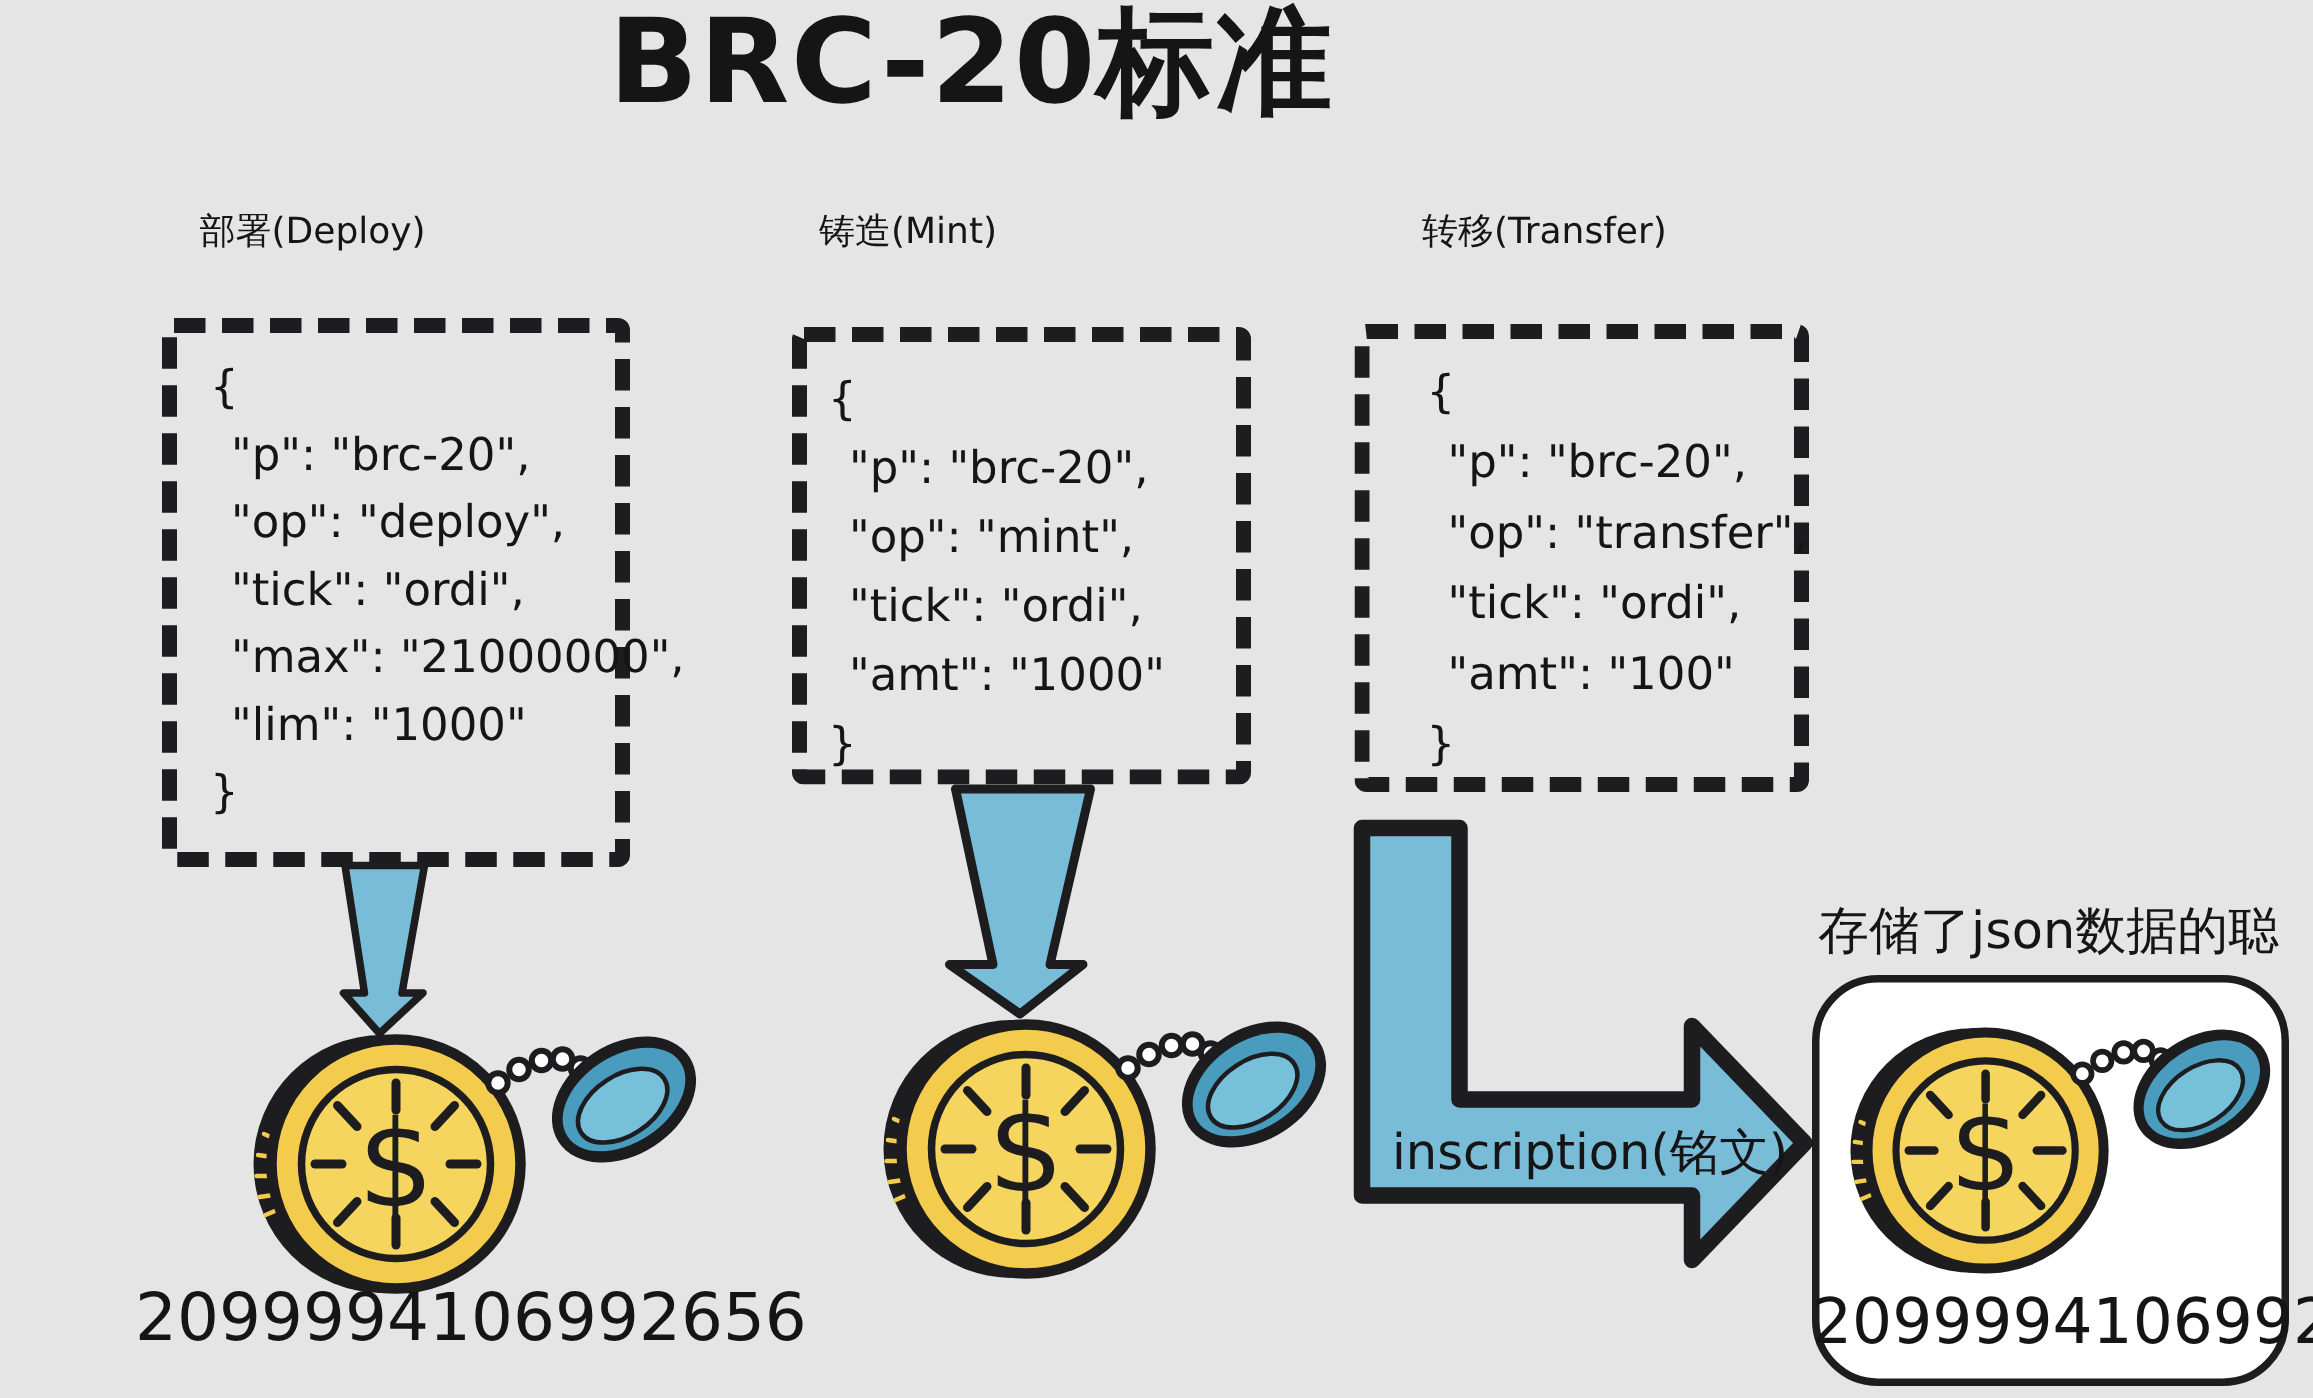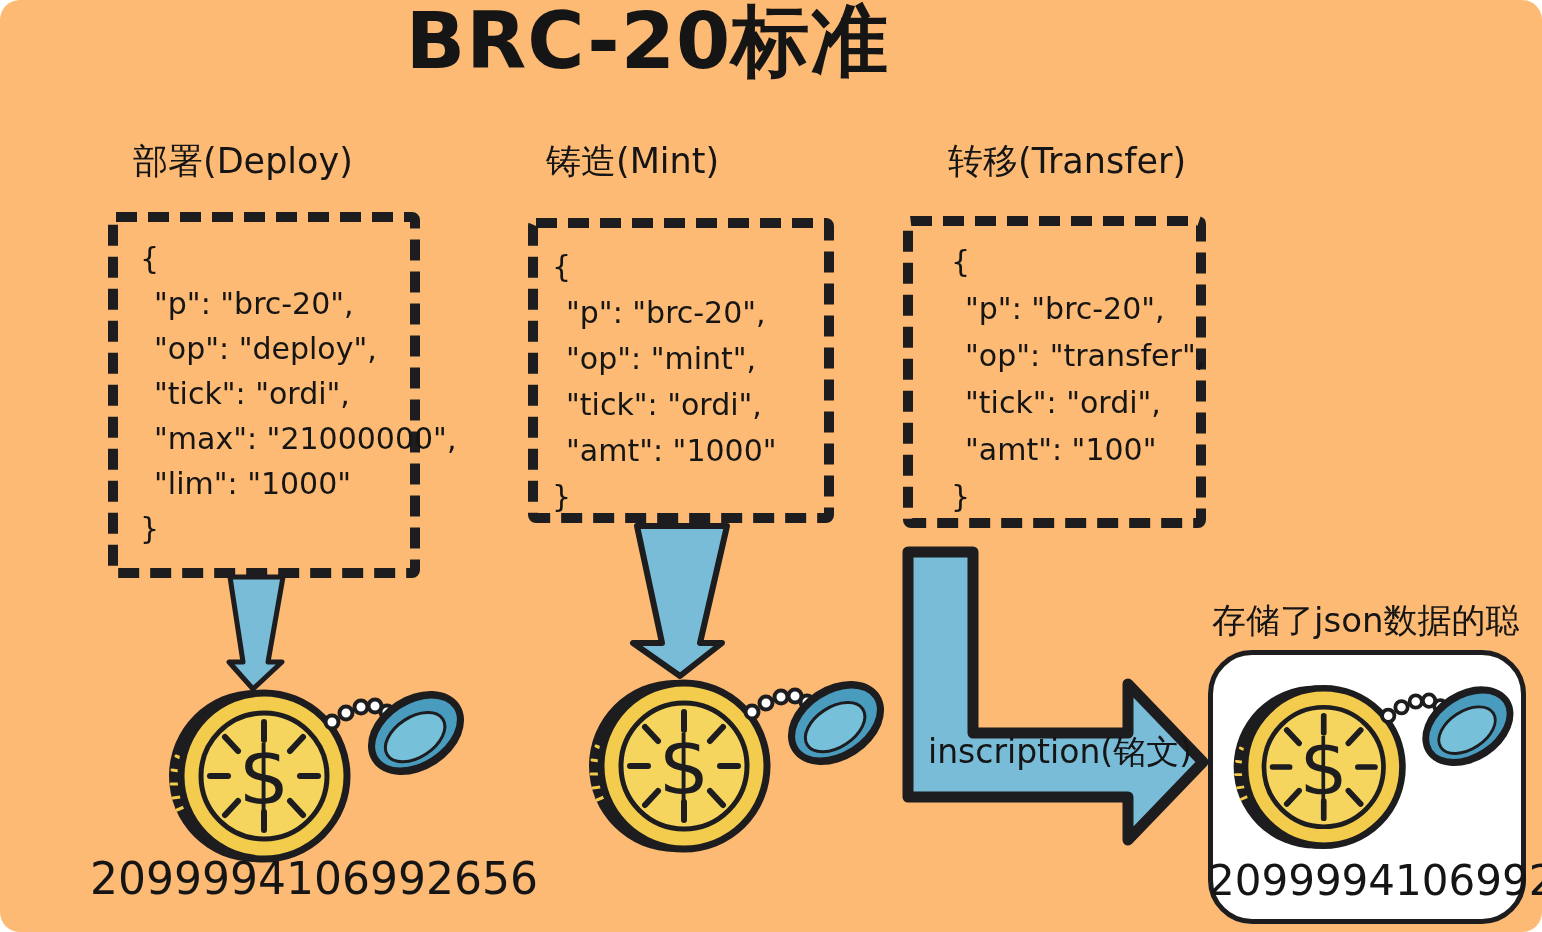--- a/index.html
+++ b/index.html
@@ -1,24 +1,24 @@
 <!DOCTYPE html>
 <html style="--text: #151515; --outline: #1d1d1f; --arrow-blue: #79bcd7; --coin-gold: #f3cb4d; --coin-gold-light: #f6d55f; --lid-blue: #4a9cbe; --lid-blue-light: #76c0da;"><head>
 <meta charset="utf-8">
 <style>
   html,body{margin:0;padding:0;background:#ffffff;}
   #canvas{
-    position:relative;width:1542px;height:932px;background:#fdba74;overflow:hidden;
-    font-family:"DejaVu Sans","Liberation Sans",sans-serif;color:var(--text,#151515);border-radius:20px;
+    position:relative;width:1542px;height:932px;background:#e5e5e5;overflow:hidden;
+    font-family:"DejaVu Sans","Liberation Sans",sans-serif;color:var(--text,#151515);
   }
   .title{
     position:absolute;left:0;top:-10px;width:1295px;margin:0;text-align:center;
     font-size:78px;font-weight:600;letter-spacing:1px;
   }
-  .col-label{position:absolute;font-size:35px;white-space:nowrap;line-height:1.2;}
+  .col-label{position:absolute;font-size:24px;white-space:nowrap;line-height:1.2;}
   .codebox{position:absolute;}
   .dashrect{position:absolute;left:0;top:0;}
   .code{position:relative;font-size:30px;white-space:nowrap;}
   .cl{height:var(--lh);}
   .cl.ind{padding-left:14px;}
   .arrow-svg{position:absolute;}
   .coin-svg{position:absolute;}
   .sat{position:absolute;font-size:44px;line-height:1;text-align:center;white-space:nowrap;}
   .result-box{position:absolute;border:5px solid var(--outline,#1d1d1f);border-radius:44px;background:#ffffff;}
   .result-label{position:absolute;font-size:34px;text-align:left;white-space:nowrap;}
@@ -121,21 +121,21 @@
   <svg class="arrow-svg" style="left:222px;top:573px" width="66" height="122" viewBox="0 0 66 122">
     <polygon points="8,4 61,4 46,89 60,89 31,116 7,89 21,89" fill="var(--arrow-blue)" stroke="var(--outline)" stroke-width="5" stroke-linejoin="round"></polygon>
   </svg>
   <svg class="arrow-svg" style="left:626px;top:521px" width="104" height="160" viewBox="0 0 104 160">
     <polygon points="11,5 101,5 74,122 96,122 54,155 7,122 36,122" fill="var(--arrow-blue)" stroke="var(--outline)" stroke-width="6" stroke-linejoin="round"></polygon>
   </svg>
 
   <svg class="arrow-svg" style="left:898px;top:542px" width="316" height="306" viewBox="0 0 316 306">
     <polygon points="10,10 75,10 75,191 230,191 230,142 305,220 230,298 230,255 10,255" fill="var(--arrow-blue)" stroke="var(--outline)" stroke-width="11" stroke-linejoin="round"></polygon>
   </svg>
-  <div class="insc-label" style="left:928px;top:730px">inscription(铭文)</div>
+  <div class="insc-label" style="left:928px;top:746px">inscription(铭文)</div>
 
   <div class="result-label" style="left:1212px;top:598px;width:316px">存储了json数据的聪</div>
   <div class="result-box" style="left:1208px;top:650px;width:308px;height:264px"></div>
 
   <svg class="coin-svg" style="left:162px;top:676px" width="310" height="200" viewBox="0 0 310 200">
     <use href="#coin-sym"></use>
   </svg>
   <svg class="coin-svg" style="left:582px;top:666px" width="310" height="200" viewBox="0 0 310 200">
     <use href="#coin-sym"></use>
   </svg>

